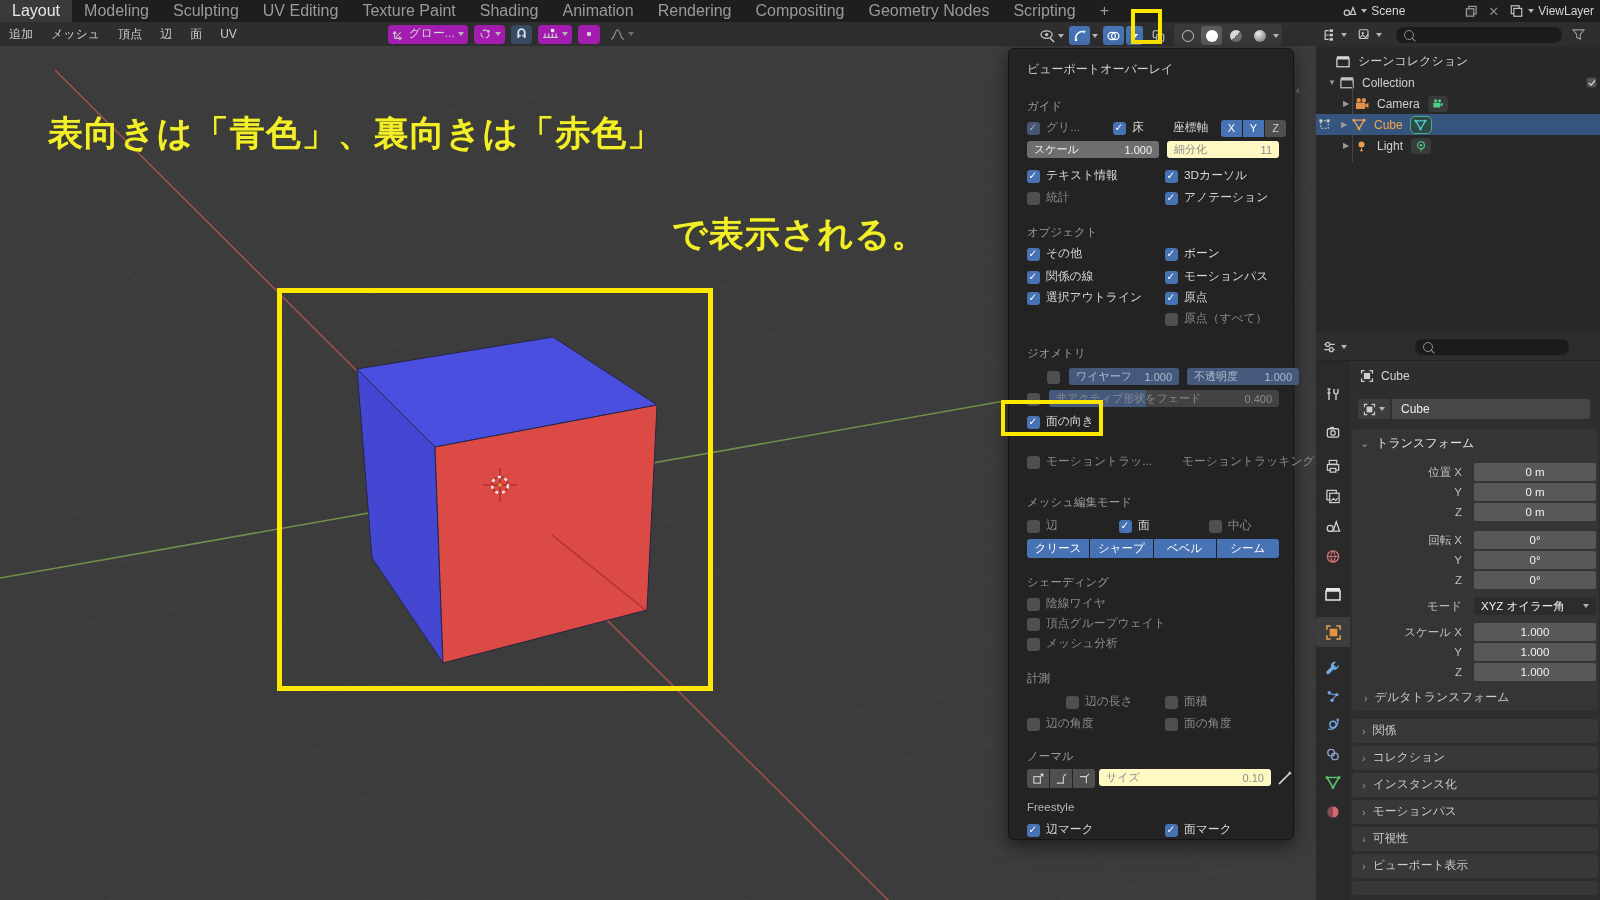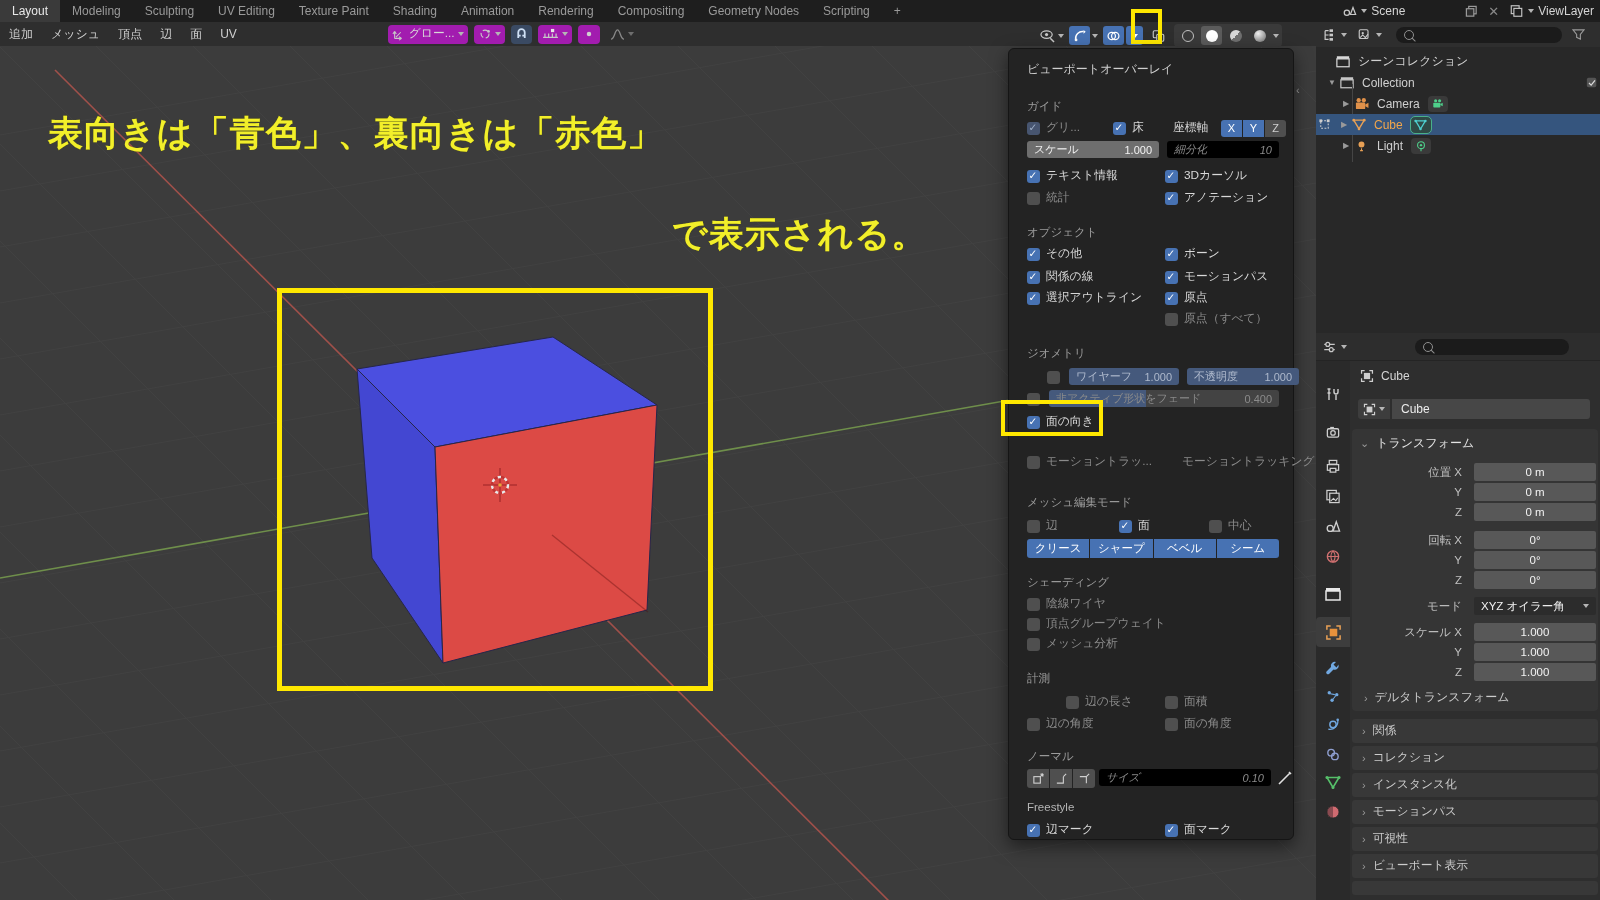--- a/index.html
+++ b/index.html
@@ -2,21 +2,21 @@
 <html><head>
 <meta charset="utf-8">
 <style>
   html,body{margin:0;padding:0;background:#111;}
   .app{position:relative;width:1600px;height:900px;overflow:hidden;background:#3c3c3c;
        font-family:"Liberation Sans","DejaVu Sans",sans-serif;font-size:12px;color:#d5d5d5;
        -webkit-font-smoothing:antialiased;}
   .abs{position:absolute;}
   
   .topbar{position:absolute;left:0;top:0;width:1600px;height:22px;background:#1e1e1e;display:flex;align-items:stretch;}
-  .tab{padding:0 12px;display:flex;align-items:center;color:#9a9a9a;font-size:12px;cursor:default;}
+  .tab{padding:0 12px;display:flex;align-items:center;color:#9a9a9a;font-size:16px;cursor:default;}
   .tab.active{background:#3a3a3a;color:#e8e8e8;}
   .topright{position:absolute;right:0;top:0;height:22px;display:flex;align-items:center;gap:4px;padding-right:6px;}
   
   .vheader{position:absolute;left:0;top:22px;width:1600px;height:24px;background:#2e2e2e;display:flex;align-items:center;}
   .menu{padding:0 9px;color:#cfcfcf;font-size:12px;}
   .hgroup{display:flex;align-items:center;height:19px;background:#a21caf;border-radius:4px;margin-left:6px;padding:0 4px;gap:3px;}
   .hbtn{display:flex;align-items:center;justify-content:center;height:19px;min-width:21px;border-radius:3px;}
   .hbtn.blue{background:#4772b3;}
   .hbtn.litegray{background:#4a4a4a;}
   .chev{width:0;height:0;border-left:3.5px solid transparent;border-right:3.5px solid transparent;border-top:4.5px solid #b5b5b5;display:inline-block;}
@@ -29,21 +29,21 @@
   .sph.rend{background:radial-gradient(circle at 35% 30%,#efefef,#6a6a6a);}
   
   .cb{width:13px;height:13px;border-radius:3px;background:#4f4f4f;display:inline-block;position:relative;flex:none;}
   .cb.on{background:#4772b3;}
   .cb.on::after{content:"✓";position:absolute;left:1.5px;top:-1px;font-size:10.5px;color:#fff;font-weight:bold;}
   .cb.dim{background:#475570;}
   .cb.dim::after{content:"✓";position:absolute;left:1.5px;top:-1px;font-size:10.5px;color:#9fb0c8;font-weight:bold;}
   .sl{height:17px;border-radius:3px;background:#5a5a5a;color:#ececec;font-size:11px;
       display:flex;justify-content:space-between;align-items:center;padding:0 7px;box-sizing:border-box;}
   .sl.lt{background:#6e6e6e;color:#f2f2f2;}
-  .sl.dis{background:#000000;color:#8b8b8b;font-style:italic;}
+  .sl.dis{background:#fef9c3;color:#8b8b8b;}
   .sl.bluedim{background:#45597c;color:#aeb9cc;}
   .sl.fade{background:linear-gradient(to right,#45597c 42%,#434343 42%);color:#8b8b8b;}
   .axisbtn{width:21px;height:17px;border-radius:0;display:flex;align-items:center;justify-content:center;
       background:#4f4f4f;color:#cfcfcf;font-size:11px;}
   .axisbtn.on{background:#4772b3;color:#fff;}
   .bbtn{background:#4772b3;color:#fff;font-size:11.5px;height:19px;flex:1;display:flex;align-items:center;justify-content:center;}
   .sechead{color:#9c9c9c;font-size:11.5px;}
   .orow{position:absolute;left:18px;right:14px;height:18px;}
   .oi{position:absolute;top:0;display:flex;align-items:center;gap:6px;height:18px;white-space:nowrap;text-align:right;}
   .lbl{font-size:11.8px;color:#d8d8d8;}
@@ -325,21 +325,21 @@
         <span class="axisbtn" style="border-radius:0 3px 3px 0;">Z</span>
       </span>
     </div>
     <div class="orow" style="top:92px;">
       <span class="sl lt abs" style="left:0;width:132px;">
           <span>スケール</span>
           <span>1.000</span>
         </span>
       <span class="sl dis abs" style="left:140px;width:112px;">
           <span>細分化</span>
-          <span>10</span>
+          <span>11</span>
         </span>
     </div>
     <div class="orow" style="top:118px;">
       <span class="oi" style="left:0;">
           <span class="cb on"></span>
           <span class="lbl">テキスト情報</span>
         </span>
       <span class="oi" style="left:138px;">
           <span class="cb on"></span>
           <span class="lbl">3Dカーソル</span>

